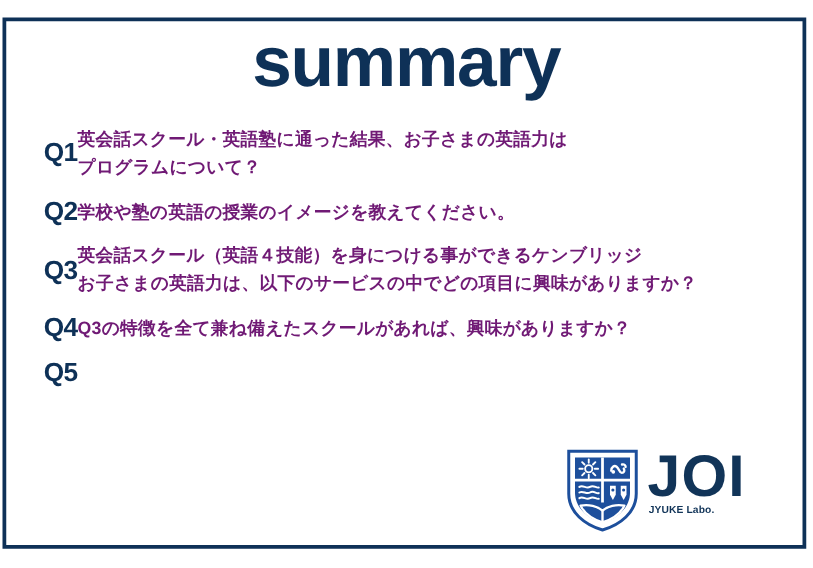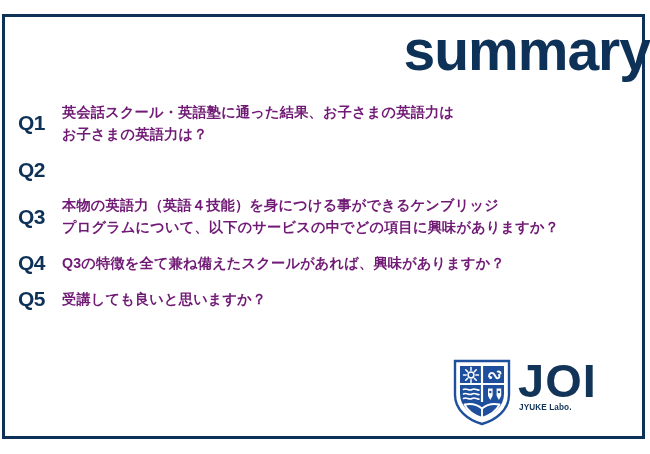--- a/index.html
+++ b/index.html
@@ -33,21 +33,21 @@
     box-sizing: border-box;
     border: 3px solid #0e3157;
     background: #ffffff;
   }
 
   #title {
     position: absolute;
     left: 0;
     right: 0;
     top: 22px;
-    text-align: right;
+    text-align: center;
     font-size: 57px;
     line-height: 1;
     font-weight: 700;
     letter-spacing: -1px;
     color: #0e3157;
   }
 
   #qlist {
     position: absolute;
     left: 18px;
@@ -63,20 +63,21 @@
   .qrow:last-child { margin-bottom: 0; }
 
   .qnum {
     flex: 0 0 auto;
     width: 44px;
     font-size: 21px;
     font-weight: 700;
     color: #0e3157;
     letter-spacing: -0.5px;
     line-height: 1.1;
+    text-align: right;
   }
 
   .qtext {
     flex: 1 1 auto;
     font-size: 14.2px;
     line-height: 1.55;
     font-weight: 700;
     color: #701a75;
     letter-spacing: 0.2px;
   }
@@ -127,47 +128,49 @@
   <div id="frame"></div>
 
   <div id="title">summary</div>
 
   <div id="qlist">
 
     <div class="qrow">
       <div class="qnum">Q1</div>
       <div class="qtext">
         <span class="ln">英会話スクール・英語塾に通った結果、お子さまの英語力は</span>
-        <span class="ln">お子さまの英語力は？</span>
+        <span class="ln">プログラムについて？</span>
       </div>
     </div>
 
     <div class="qrow">
       <div class="qnum">Q2</div>
+      <div class="qtext">
+        <span class="ln">学校や塾の英語の授業のイメージを教えてください。</span>
+      </div>
     </div>
 
     <div class="qrow">
       <div class="qnum">Q3</div>
       <div class="qtext">
-        <span class="ln">本物の英語力（英語４技能）を身につける事ができるケンブリッジ</span>
-        <span class="ln">プログラムについて、以下のサービスの中でどの項目に興味がありますか？</span>
+        <span class="ln">英会話スクール（英語４技能）を身につける事ができるケンブリッジ</span>
+        <span class="ln">お子さまの英語力は、以下のサービスの中でどの項目に興味がありますか？</span>
       </div>
     </div>
 
     <div class="qrow">
       <div class="qnum">Q4</div>
       <div class="qtext">
         <span class="ln">Q3の特徴を全て兼ね備えたスクールがあれば、興味がありますか？</span>
       </div>
     </div>
 
     <div class="qrow">
       <div class="qnum">Q5</div>
       <div class="qtext">
-        <span class="ln">受講しても良いと思いますか？</span>
       </div>
     </div>
 
   </div>
 
   <div id="logo">
 
     <svg id="shield" viewBox="0 0 60 70">
 
       <path d="M3 4 H57 V38 C57 53 44 63 30 67 C16 63 3 53 3 38 Z" fill="none" stroke="#1d4f9c" stroke-width="2.4"></path>

